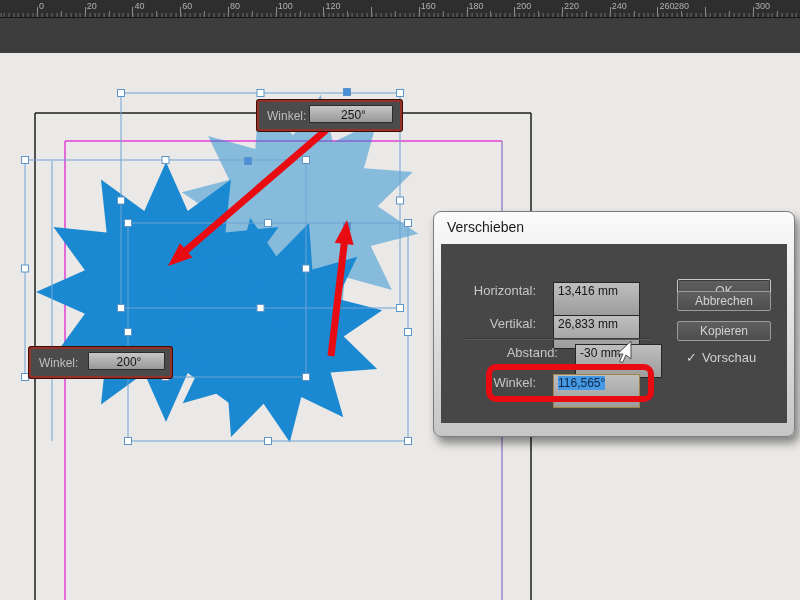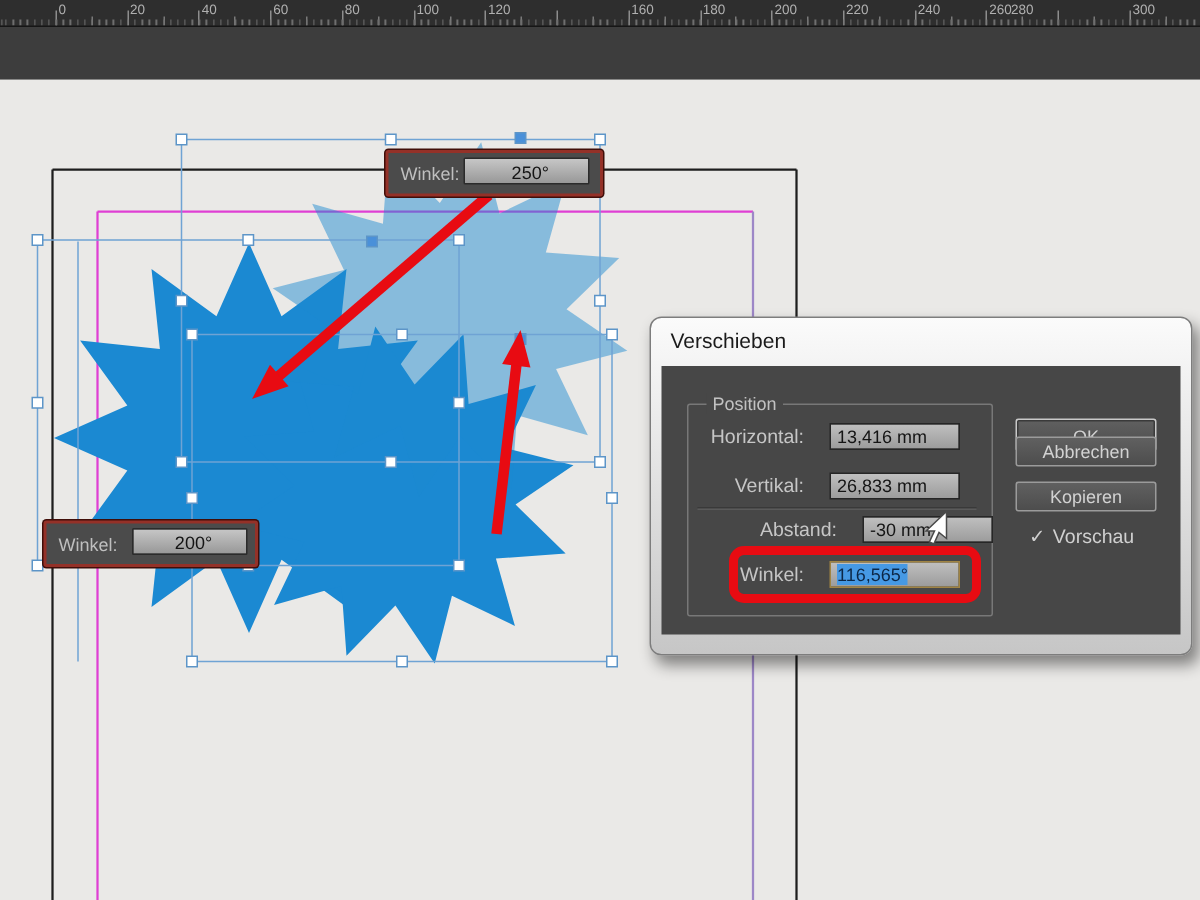--- a/index.html
+++ b/index.html
@@ -32,21 +32,21 @@
           background:linear-gradient(#fbfbfb,#c6c6c6);border:1px solid #7d7d7d;border-radius:8px;
           box-shadow:4px 6px 10px rgba(0,0,0,.45);z-index:10;box-sizing:border-box;}
   .dialog .title{position:absolute;left:13px;top:7px;font-size:14px;color:#1b1b1b;}
   .dialog .dbody{position:absolute;left:7px;right:7px;top:32px;bottom:13px;background:#474747;}
   .group{position:absolute;left:17px;top:25px;width:202px;height:140px;
          border:1px solid #787878;border-radius:2px;}
   .group .glabel{position:absolute;left:12px;top:-8px;background:#474747;padding:0 4px;
          font-size:12px;color:#c2c2c2;}
   .frow{position:absolute;height:18px;}
   .flabel{position:absolute;width:95px;text-align:right;font-size:13px;color:#c6c6c6;line-height:18px;}
-  .finput{position:absolute;left:112px;width:87px;height:18px;background:linear-gradient(#bfbfbf,#9c9c9c);
+  .finput{position:absolute;left:112px;width:87px;height:34px;background:linear-gradient(#bfbfbf,#9c9c9c);
          border:1px solid #262626;font-size:12px;color:#151515;line-height:16px;padding-left:4px;
          box-sizing:border-box;white-space:nowrap;}
   .finput.focused{border:1px solid #a08443;}
   .finput .sel{background:#4699e4;color:#0c2747;}
   .gsep{position:absolute;left:24px;width:186px;height:0;border-top:1px solid #393939;
         border-bottom:1px solid #5a5a5a;}
   .dbtn{position:absolute;left:236px;width:94px;height:20px;background:linear-gradient(#606060,#4d4d4d);
         border:1px solid #9b9b9b;border-radius:2px;color:#d2d2d2;font-size:12px;
         text-align:center;line-height:19px;box-sizing:border-box;}
   .dbtn.default{height:22px;line-height:22px;border:1px solid #c9c9c9;
@@ -169,23 +169,20 @@
 </div>
 
 <div class="tip" style="left:29px;top:347px;width:139px;">
   <span class="tlabel">Winkel:</span>
   <span class="tfield" style="left:57px;width:77px;">200°</span>
 </div>
 
 <div class="dialog">
   <div class="title">Verschieben</div>
   <div class="dbody">
-    <div class="group">
-      <div class="glabel">Position</div>
-    </div>
     <div id="rows">
         <div class="frow" style="top: 38px; left: 0px; width: 220px;">
           <div class="flabel">Horizontal:</div>
           <div class="finput">13,416 mm</div>
         </div>
         <div class="frow" style="top: 71px; left: 0px; width: 220px;">
           <div class="flabel">Vertikal:</div>
           <div class="finput">26,833 mm</div>
         </div>
         <div class="frow" style="top: 100px; left: 0px; width: 220px; margin-left: 22px;">

